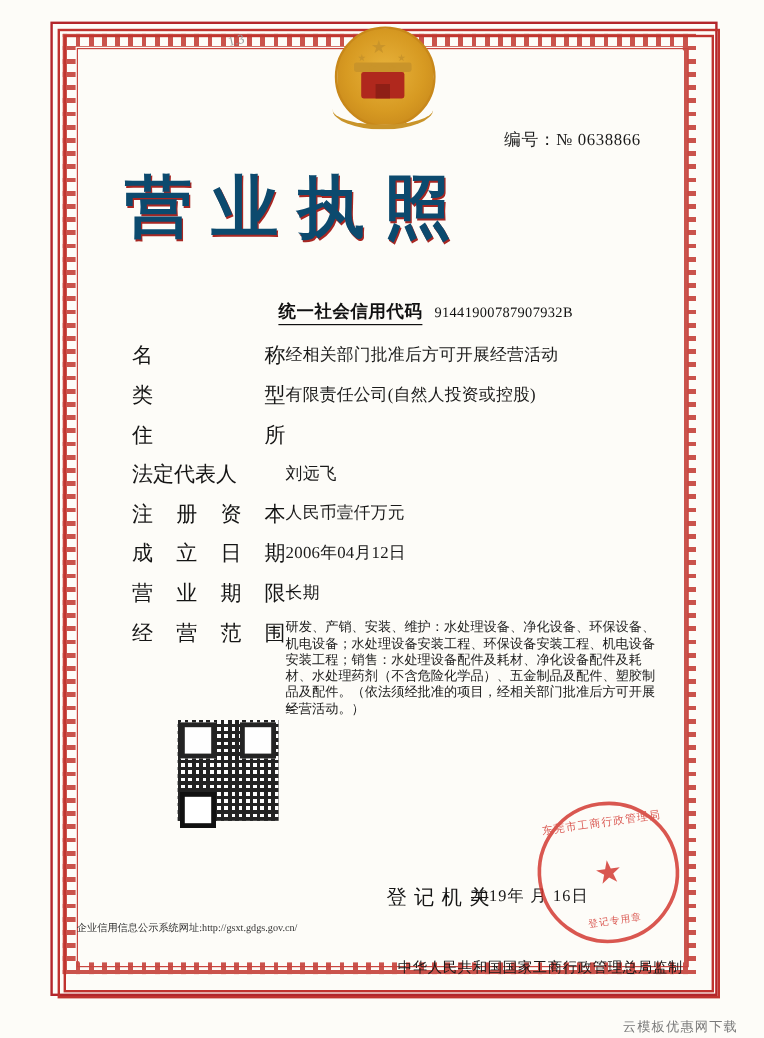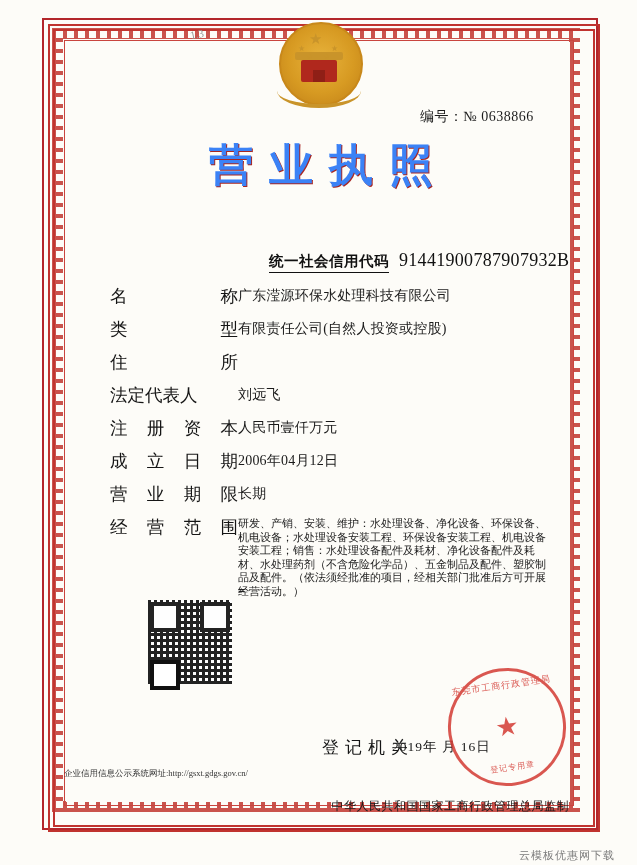--- a/index.html
+++ b/index.html
@@ -159,51 +159,49 @@
   .serial .no-glyph {
     font-style: normal;
     text-decoration: none;
   }
 
   
   .title {
     position: absolute;
     left: 88px; top: 136px;
     width: 466px;
-    text-align: center;
     font-family: "DejaVu Serif", "Liberation Serif", serif;
-    font-size: 44px;
+    font-size: 56px;
     font-weight: bold;
-    color: #3b82f6;
+    color: #0c4a6e;
     letter-spacing: 16px;
     text-indent: 16px;
     text-shadow: 1px 1px 0 #a82723;
   }
 
   
   .credit-row {
     position: absolute;
     left: 232px; top: 250px;
     width: 340px;
     font-size: 14.5px;
     color: #111;
     display: flex;
     align-items: baseline;
-    margin-left: 37px;
   }
   .credit-label {
     font-weight: bold;
     border-bottom: 1.5px solid #111;
     padding-bottom: 1px;
     letter-spacing: 0.5px;
   }
   .credit-value {
     margin-left: 10px;
     letter-spacing: 0.3px;
-    font-size: 18px;
+    font-size: 12px;
   }
 
   
   .fields {
     position: absolute;
     left: 110px; top: 284px;
     width: 450px;
   }
   .field-row {
     display: flex;
@@ -395,21 +393,21 @@
     <span class="credit-value">91441900787907932B</span>
   </div>
 
   <div class="fields">
 
     <div class="field-row">
       <div class="field-label">
         <span>名</span>
         <span>称</span>
       </div>
-      <div class="field-value">广东滢源环保水处理科技有限公司</div>
+      <div class="field-value">经相关部门批准后方可开展经营活动</div>
     </div>
 
     <div class="field-row">
       <div class="field-label">
         <span>类</span>
         <span>型</span>
       </div>
       <div class="field-value">有限责任公司(自然人投资或控股)</div>
     </div>
 

